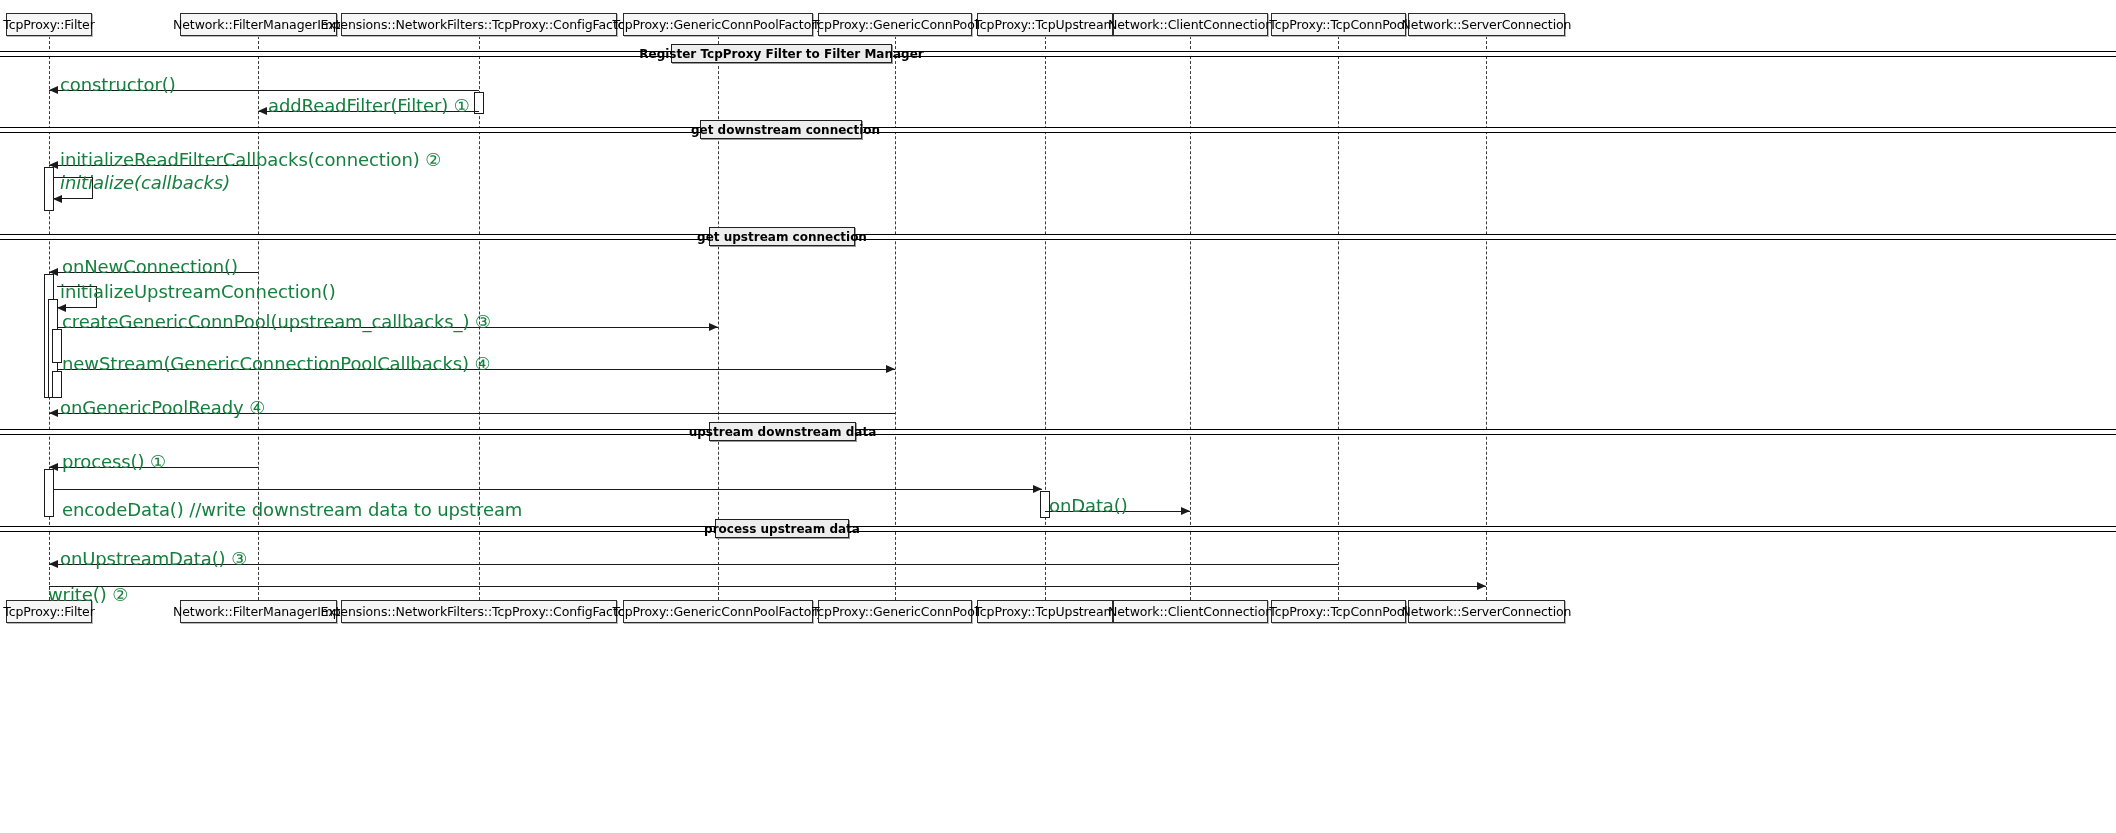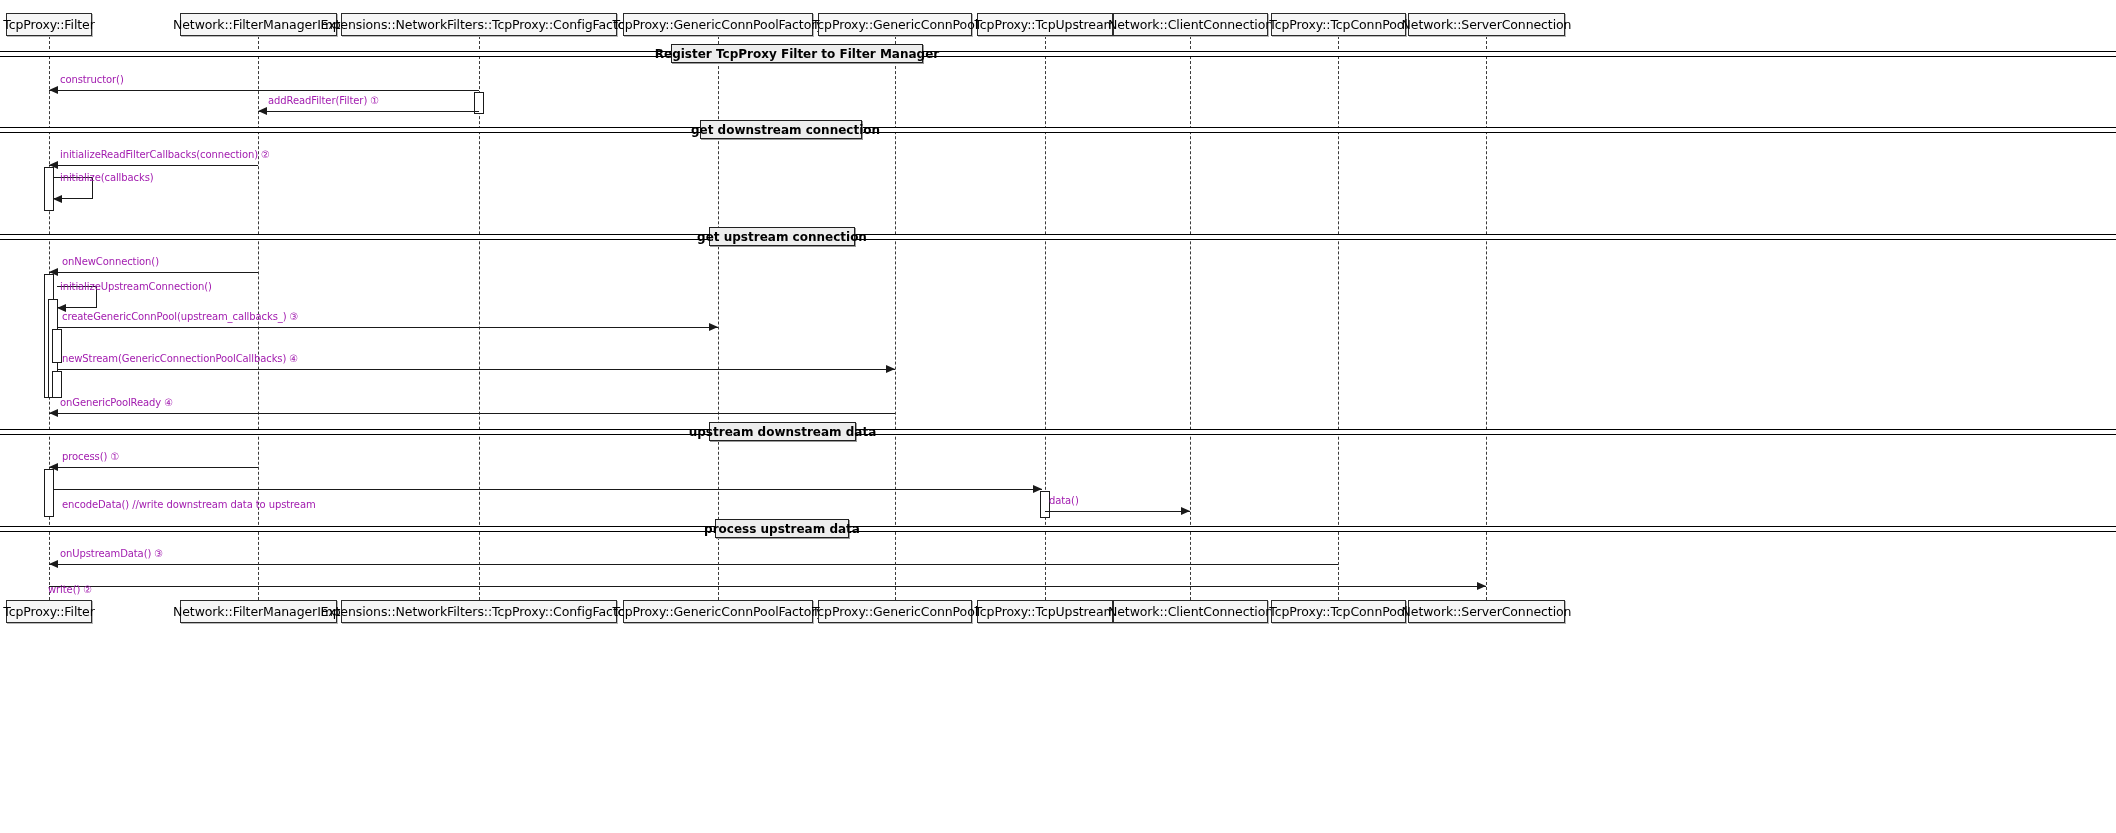--- a/index.html
+++ b/index.html
@@ -67,22 +67,22 @@
 
   
   .msgline{
     position:absolute;
     height:0;
     border-top:1px solid #1a1a1a;
     z-index:5;
   }
   .msglabel{
     position:absolute;
-    font-size:10px;
-    color:#a21caf;
+    font-size:18px;
+    color:#15803d;
     white-space:nowrap;
     z-index:5;
     letter-spacing:-0.1px;
   }
   .arrowhead{
     position:absolute;
     width:0;height:0;
     z-index:6;
   }
   .arrowhead.left{
@@ -166,21 +166,21 @@
     <div class="pbox" style="left: 1113px; top: 592px; width: 155px;">
       <span>Network::ClientConnection</span>
     </div>
     <div class="pbox" style="left: 1271px; top: 592px; width: 135px;">
       <span>TcpProxy::TcpConnPool</span>
     </div>
     <div class="pbox" style="left: 1408px; top: 592px; width: 157px;">
       <span>Network::ServerConnection</span>
     </div>
     <div class="divider" style="top: 43px;"></div>
-    <div class="divlabel" style="left: 671px; top: 36px; width: 252px;">
+    <div class="divlabel" style="left: 671px; top: 36px; width: 221px;">
       <span>Register TcpProxy Filter to Filter Manager</span>
     </div>
     <div class="divider" style="top: 119px;"></div>
     <div class="divlabel" style="left: 700px; top: 112px; width: 162px; padding-left: 16px;">
       <span>get downstream connection</span>
     </div>
     <div class="divider" style="top: 226px;"></div>
     <div class="divlabel" style="left: 709px; top: 219px; width: 146px;">
       <span>get upstream connection</span>
     </div>
@@ -204,21 +204,21 @@
     <div class="arrowhead left" style="left: 49px; top: 78px;"></div>
     <div class="msglabel" style="left: 60px; top: 66px;">constructor()</div>
     <div class="msgline" style="left: 258px; top: 103px; width: 221px;"></div>
     <div class="arrowhead left" style="left: 258px; top: 99px;"></div>
     <div class="msglabel" style="left: 268px; top: 87px;">addReadFilter(Filter) ①</div>
     <div class="msgline" style="left: 49px; top: 157px; width: 209px;"></div>
     <div class="arrowhead left" style="left: 49px; top: 153px;"></div>
     <div class="msglabel" style="left: 60px; top: 141px;">initializeReadFilterCallbacks(connection) ②</div>
     <div class="selfmsg" style="left: 53px; top: 169px; width: 40px; height: 22px;"></div>
     <div class="arrowhead left" style="left: 53px; top: 187px;"></div>
-    <div class="msglabel" style="left: 60px; top: 164px;">initialize(callbacks)</div>
+    <div class="msglabel" style="left: 60px; top: 164px; font-style: italic;">initialize(callbacks)</div>
     <div class="msgline" style="left: 49px; top: 264px; width: 209px;"></div>
     <div class="arrowhead left" style="left: 49px; top: 260px;"></div>
     <div class="msglabel" style="left: 62px; top: 248px;">onNewConnection()</div>
     <div class="selfmsg" style="left: 57px; top: 278px; width: 40px; height: 22px;"></div>
     <div class="arrowhead left" style="left: 57px; top: 296px;"></div>
     <div class="msglabel" style="left: 60px; top: 273px;">initializeUpstreamConnection()</div>
     <div class="msgline" style="left: 57px; top: 319px; width: 661px;"></div>
     <div class="arrowhead right" style="left: 709px; top: 315px;"></div>
     <div class="msglabel" style="left: 62px; top: 303px;">createGenericConnPool(upstream_callbacks_) ③</div>
     <div class="msgline" style="left: 57px; top: 361px; width: 838px;"></div>
@@ -228,20 +228,20 @@
     <div class="arrowhead left" style="left: 49px; top: 401px;"></div>
     <div class="msglabel" style="left: 60px; top: 389px;">onGenericPoolReady ④</div>
     <div class="msgline" style="left: 49px; top: 459px; width: 209px;"></div>
     <div class="arrowhead left" style="left: 49px; top: 455px;"></div>
     <div class="msglabel" style="left: 62px; top: 443px;">process() ①</div>
     <div class="msgline" style="left: 53px; top: 481px; width: 989px;"></div>
     <div class="arrowhead right" style="left: 1033px; top: 477px;"></div>
     <div class="msglabel" style="left: 62px; top: 491px;">encodeData()  //write downstream data to upstream</div>
     <div class="msgline" style="left: 1045px; top: 503px; width: 145px;"></div>
     <div class="arrowhead right" style="left: 1181px; top: 499px;"></div>
-    <div class="msglabel" style="left: 1049px; top: 487px;">data()</div>
+    <div class="msglabel" style="left: 1049px; top: 487px;">onData()</div>
     <div class="msgline" style="left: 49px; top: 556px; width: 1289px;"></div>
     <div class="arrowhead left" style="left: 49px; top: 552px;"></div>
     <div class="msglabel" style="left: 60px; top: 540px;">onUpstreamData() ③</div>
     <div class="msgline" style="left: 49px; top: 578px; width: 1437px;"></div>
     <div class="arrowhead right" style="left: 1477px; top: 574px;"></div>
     <div class="msglabel" style="left: 48px; top: 576px;">write() ②</div>
   </div>
 
 </body></html>

